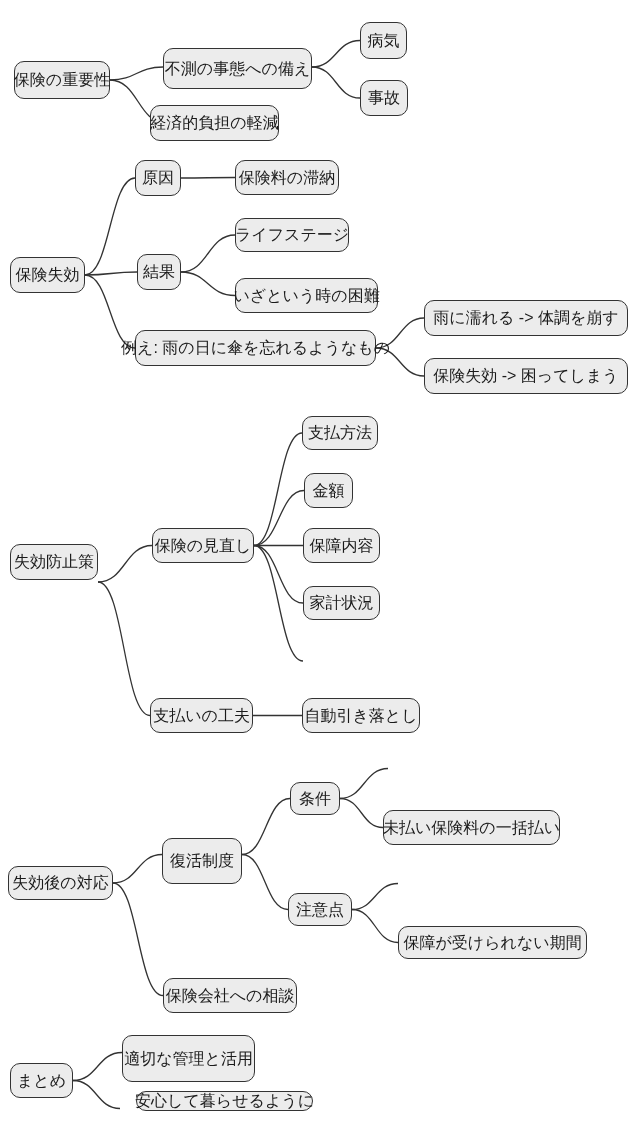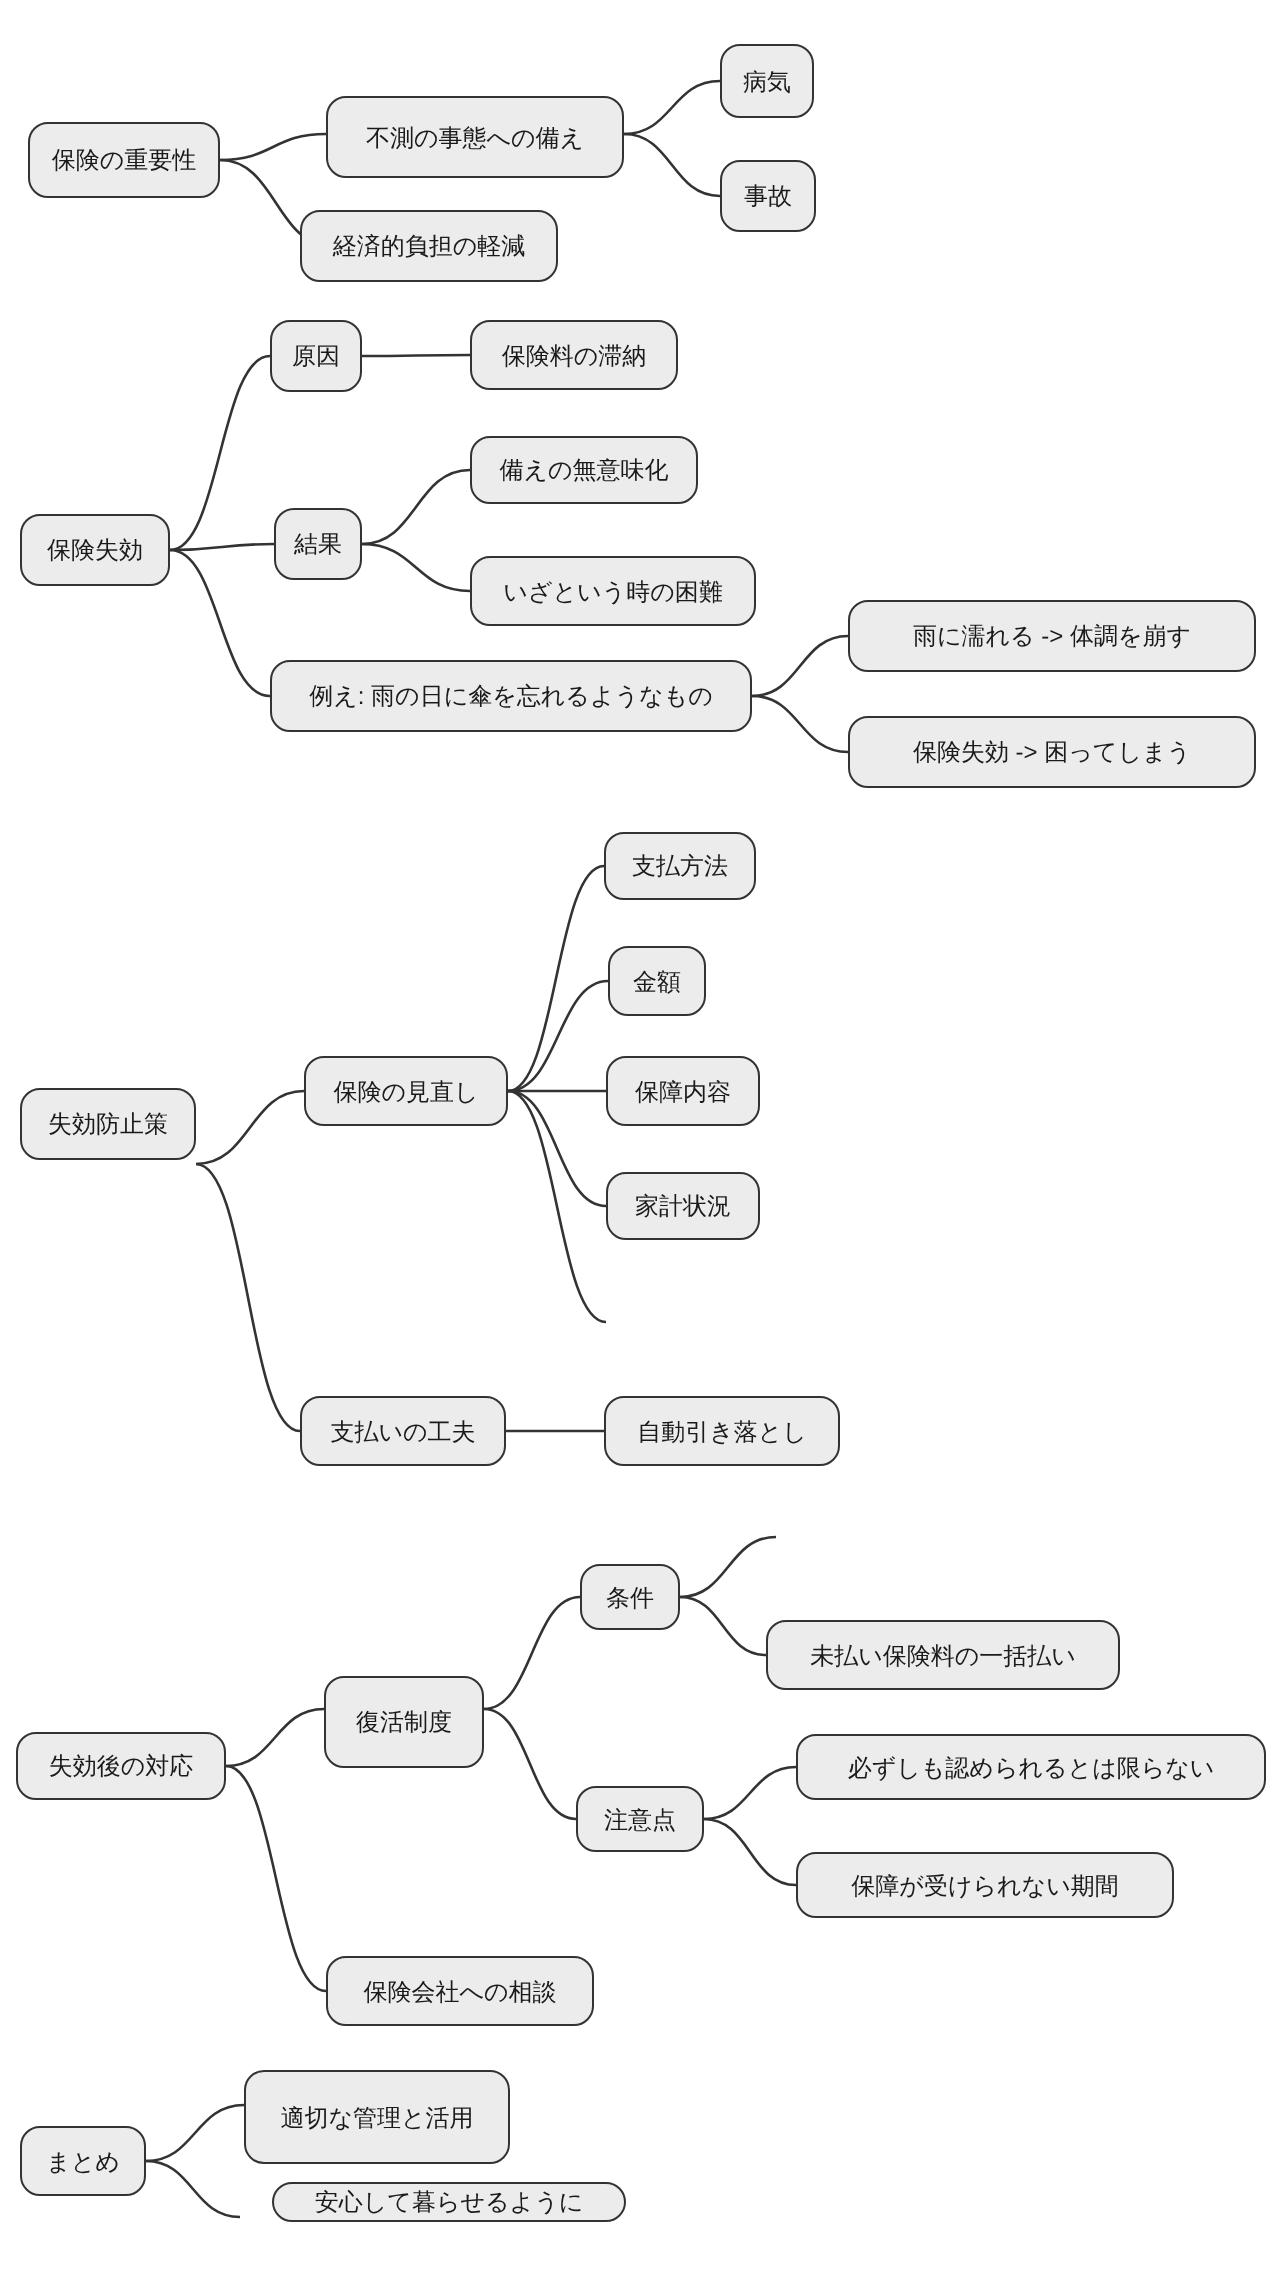--- a/index.html
+++ b/index.html
@@ -19,21 +19,21 @@
   }
   #edges{position:absolute;left:0;top:0;width:642px;height:1146px;}
   #edges path{fill:none;stroke:var(--edge);stroke-width:1.3px;}
   .node{
     position:absolute;
     display:flex;align-items:center;justify-content:center;
     box-sizing:border-box;
     background:var(--node-fill);
     border:1.5px solid var(--node-border);
     border-radius:10px;
-    font-size:12px;line-height:1;
+    font-size:16px;line-height:1;
     color:var(--text);
     white-space:nowrap;
     text-align:center;
   }
 </style>
 </head>
 <body>
 
 <div id="canvas">
   <svg id="edges" width="642" height="1146" xmlns="http://www.w3.org/2000/svg">
@@ -72,40 +72,39 @@
   <div class="node" style="left:14px;top:61px;width:96px;height:38px">保険の重要性</div>
   <div class="node" style="left:163px;top:48px;width:149px;height:41px">不測の事態への備え</div>
   <div class="node" style="left:360px;top:22px;width:47px;height:37px">病気</div>
   <div class="node" style="left:360px;top:80px;width:48px;height:36px">事故</div>
   <div class="node" style="left:150px;top:105px;width:129px;height:36px">経済的負担の軽減</div>
 
   <div class="node" style="left:10px;top:257px;width:75px;height:36px">保険失効</div>
   <div class="node" style="left:135px;top:160px;width:46px;height:36px">原因</div>
   <div class="node" style="left:235px;top:160px;width:104px;height:35px">保険料の滞納</div>
   <div class="node" style="left:137px;top:254px;width:44px;height:36px">結果</div>
-  <div class="node" style="left:235px;top:218px;width:114px;height:34px">備えの無意味化</div>
+  <div class="node" style="left:235px;top:218px;width:114px;height:34px">ライフステージ</div>
   <div class="node" style="left:235px;top:278px;width:143px;height:35px">いざという時の困難</div>
   <div class="node" style="left:135px;top:330px;width:241px;height:36px">例え: 雨の日に傘を忘れるようなもの</div>
   <div class="node" style="left:424px;top:300px;width:204px;height:36px">雨に濡れる -&gt; 体調を崩す</div>
   <div class="node" style="left:424px;top:358px;width:204px;height:36px">保険失効 -&gt; 困ってしまう</div>
 
   <div class="node" style="left:10px;top:544px;width:88px;height:36px">失効防止策</div>
   <div class="node" style="left:152px;top:528px;width:102px;height:35px">保険の見直し</div>
   <div class="node" style="left:302px;top:416px;width:76px;height:34px">支払方法</div>
   <div class="node" style="left:304px;top:473px;width:49px;height:35px">金額</div>
   <div class="node" style="left:303px;top:528px;width:77px;height:35px">保障内容</div>
   <div class="node" style="left:303px;top:586px;width:77px;height:34px">家計状況</div>
   <div class="node" style="left:150px;top:698px;width:103px;height:35px">支払いの工夫</div>
   <div class="node" style="left:302px;top:698px;width:118px;height:35px">自動引き落とし</div>
 
   <div class="node" style="left:8px;top:866px;width:105px;height:34px">失効後の対応</div>
   <div class="node" style="left:162px;top:838px;width:80px;height:46px">復活制度</div>
   <div class="node" style="left:290px;top:782px;width:50px;height:33px">条件</div>
   <div class="node" style="left:383px;top:810px;width:177px;height:35px">未払い保険料の一括払い</div>
   <div class="node" style="left:288px;top:893px;width:64px;height:33px">注意点</div>
-  <div class="node" style="left:398px;top:867px;width:235px;height:33px">必ずしも認められるとは限らない</div>
   <div class="node" style="left:398px;top:926px;width:189px;height:33px">保障が受けられない期間</div>
   <div class="node" style="left:163px;top:978px;width:134px;height:35px">保険会社への相談</div>
 
   <div class="node" style="left:10px;top:1063px;width:63px;height:35px">まとめ</div>
   <div class="node" style="left:122px;top:1035px;width:133px;height:47px">適切な管理と活用</div>
   <div class="node" style="left:136px;top:1091px;width:177px;height:20px">安心して暮らせるように</div>
 </div>
 
 </body></html>

